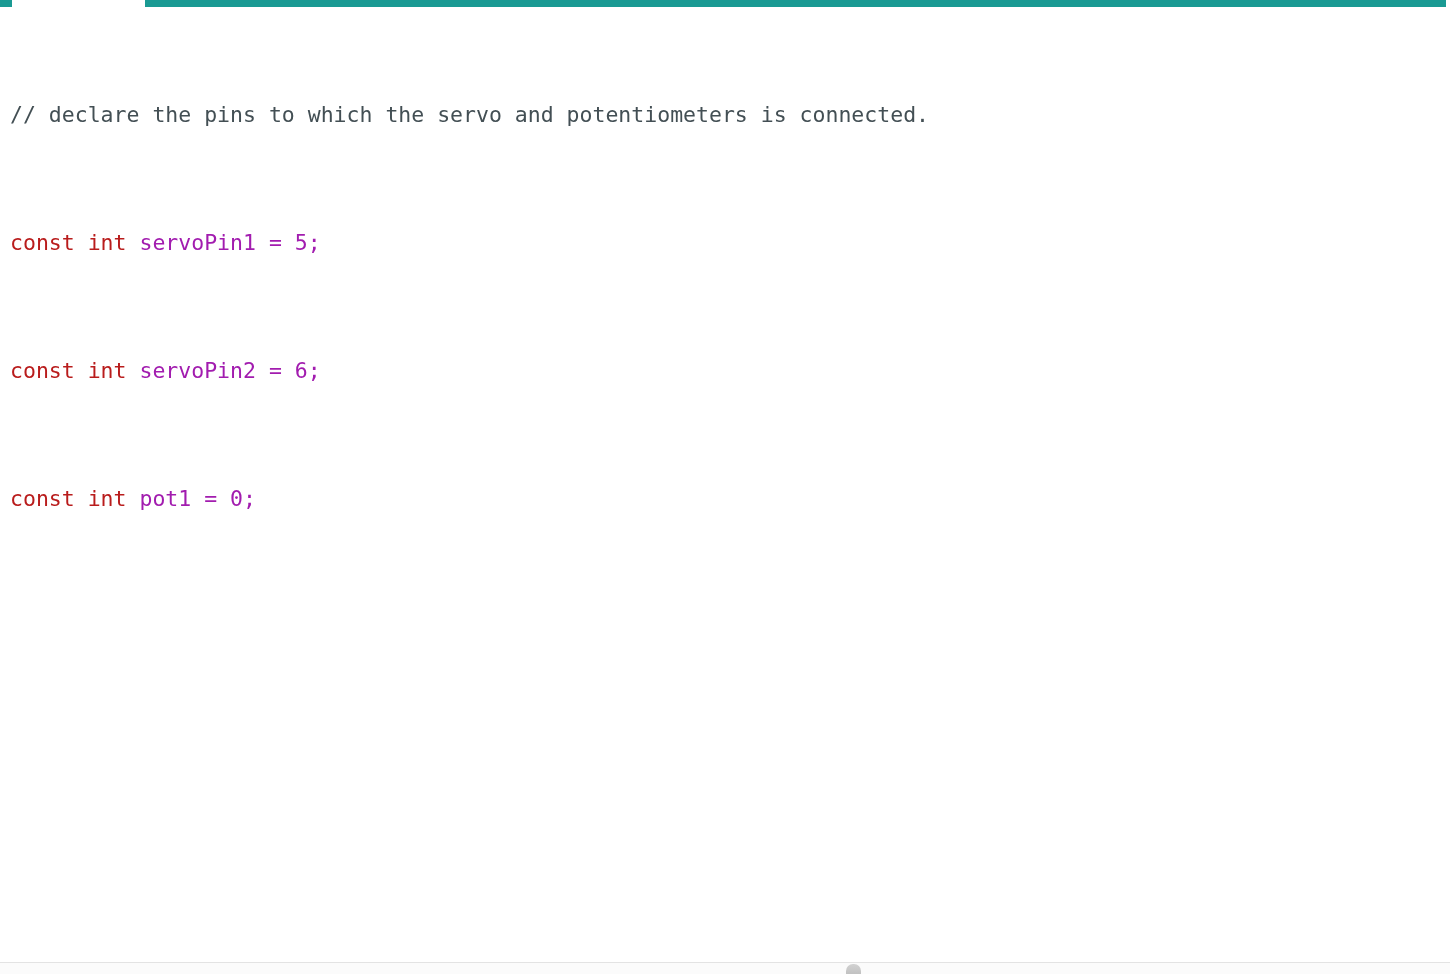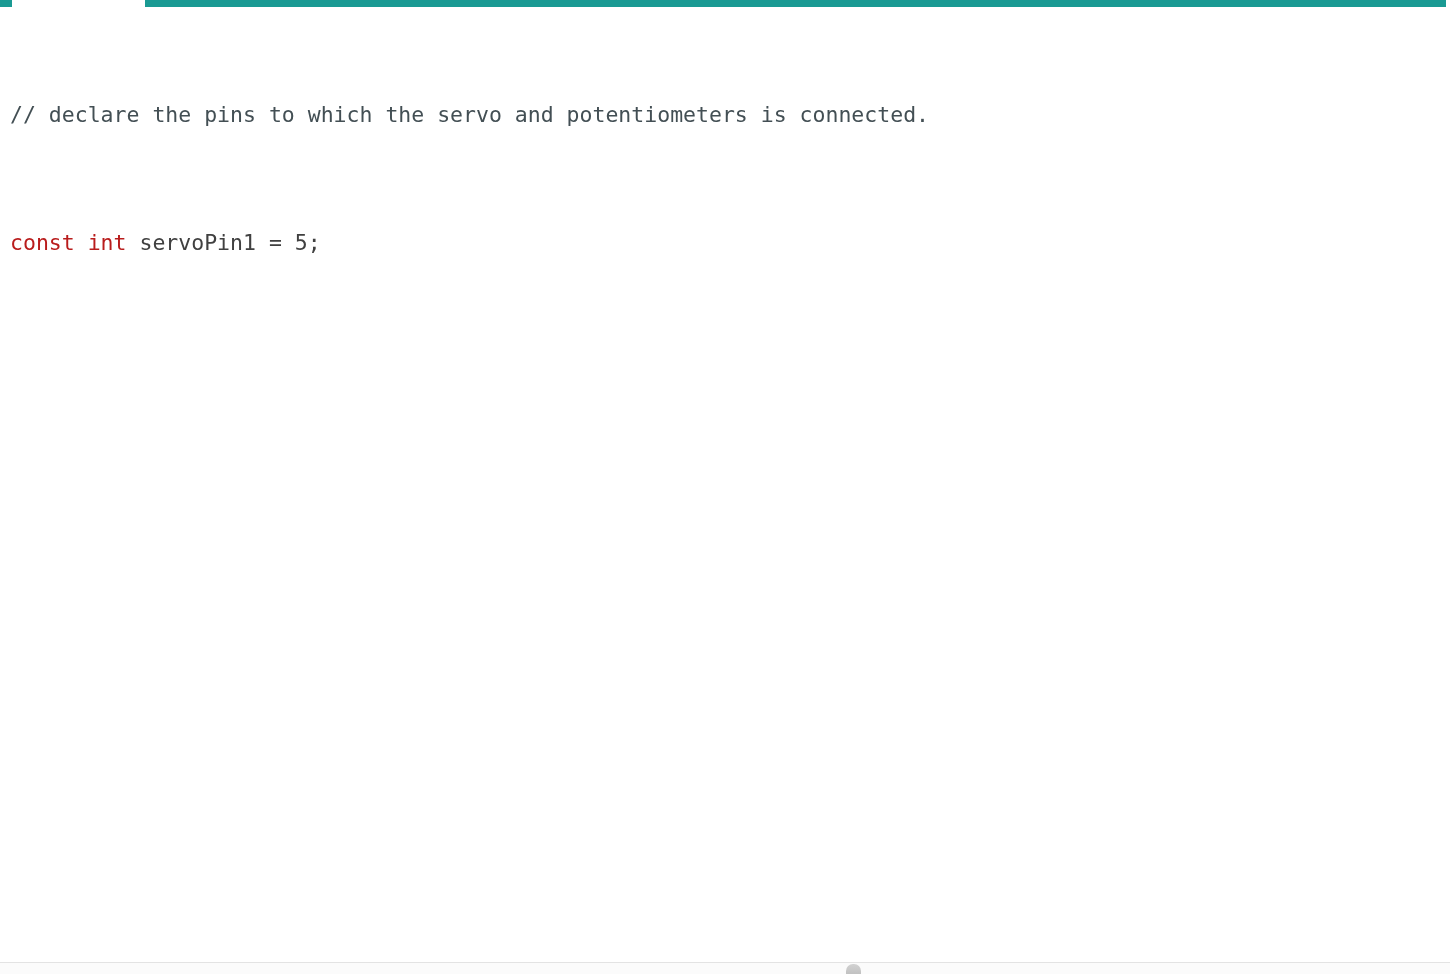--- a/index.html
+++ b/index.html
@@ -53,21 +53,21 @@
     letter-spacing: 0px;
     white-space: pre;
     color: #000000;
   }
 
   .ln { display: block; height: 32px; white-space: pre; }
 
   
   .cmt { color: #434f54; }        
   .kw  { color: #b91c1c; }        
-  .pln { color: #404040; }        
+  .pln { color: #a21caf; }        
 
   
   #bottom-divider {
     position: absolute;
     left: 0;
     top: 962px;
     width: 1450px;
     height: 1px;
     background: #e3e3e3;
   }
@@ -96,21 +96,23 @@
 
   <div id="top-strip"></div>
   <div id="top-strip-gap"></div>
 
   <div id="code">
 
     <span class="ln"><span class="cmt">// declare the pins to which the servo and potentiometers is connected.</span></span>
 
     <span class="ln"><span class="kw">const int</span><span class="pln"> servoPin1 = 5;</span></span>
 
+    <span class="ln"><span class="kw">const int</span><span class="pln"> servoPin2 = 6;</span></span>
 
+    <span class="ln"><span class="kw">const int</span><span class="pln"> pot1 = 0;</span></span>
 
 
     <span class="ln"> </span>
     <span class="ln"> </span>
 
     
 
     
 
     

